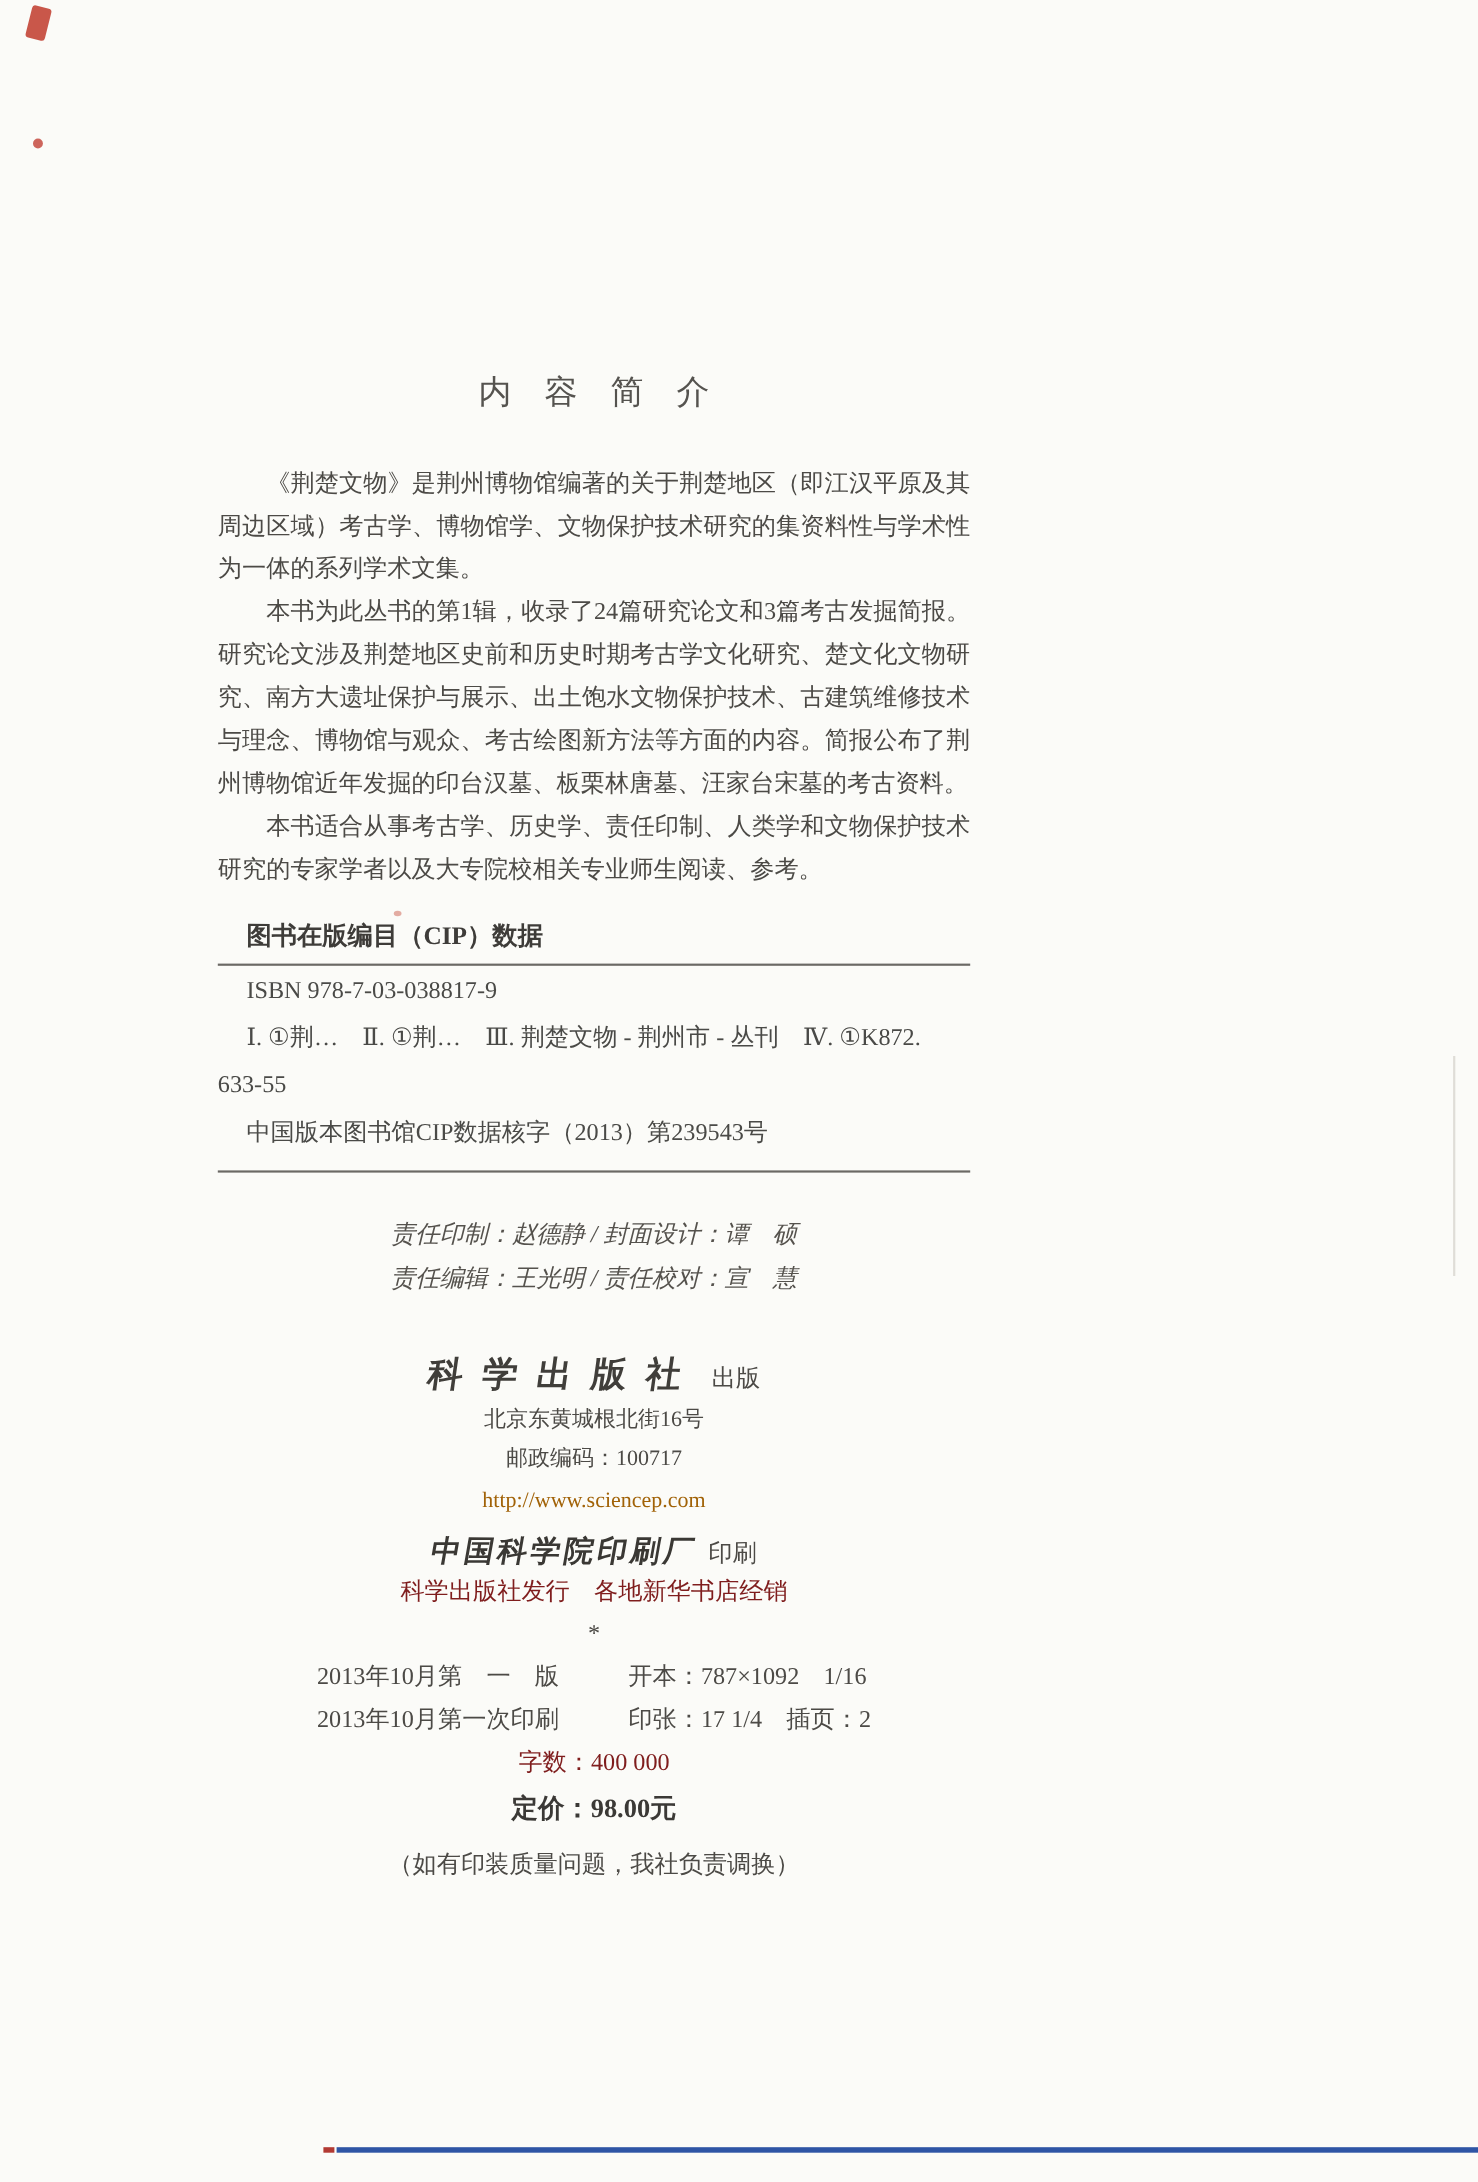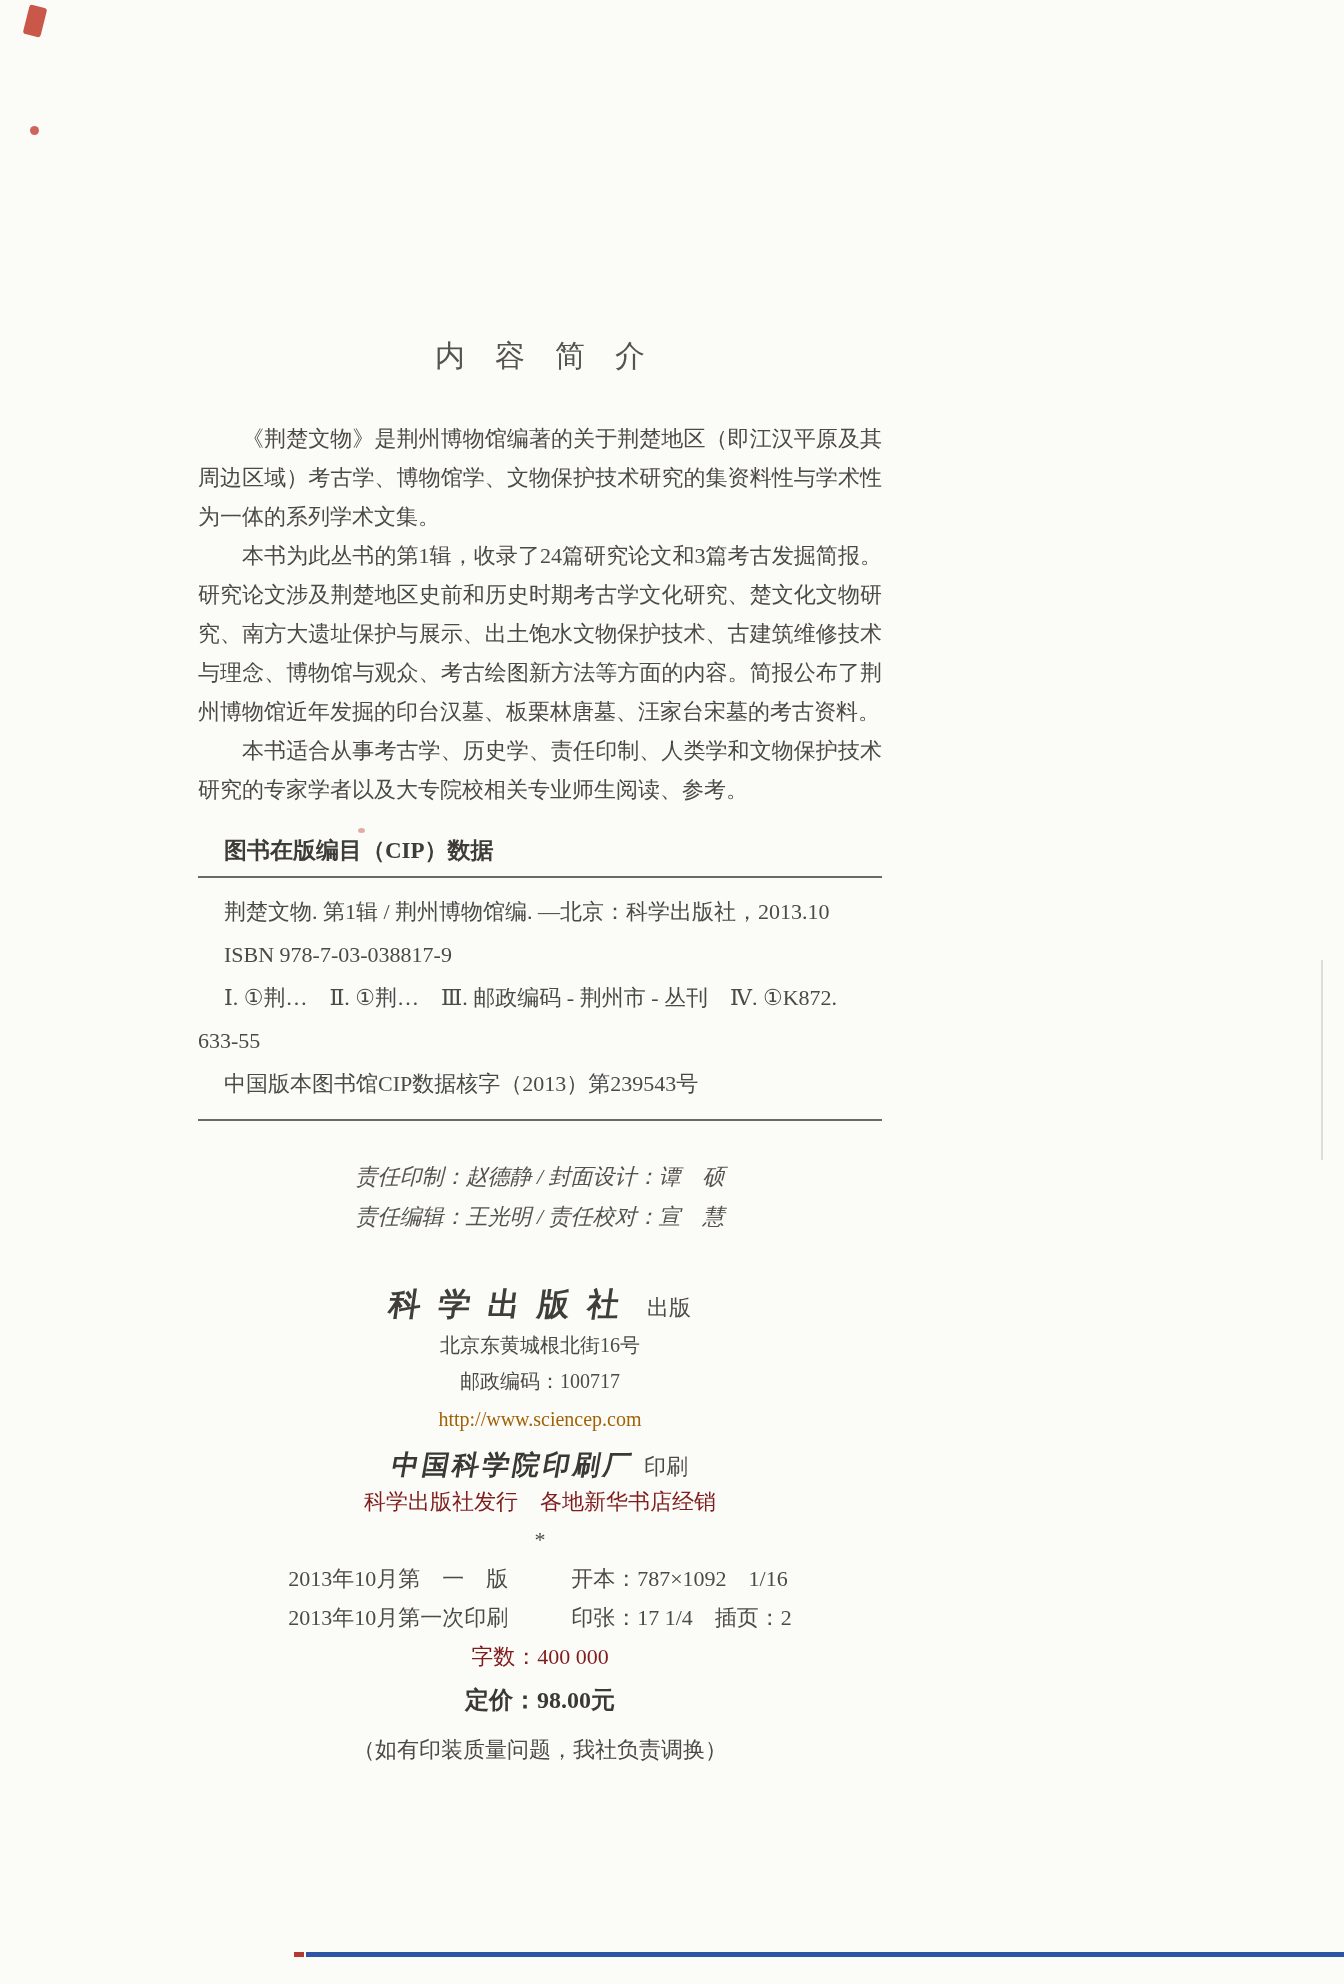--- a/index.html
+++ b/index.html
@@ -73,23 +73,22 @@
 
   <div class="intro">
     <p>《荆楚文物》是荆州博物馆编著的关于荆楚地区（即江汉平原及其周边区域）考古学、博物馆学、文物保护技术研究的集资料性与学术性为一体的系列学术文集。</p>
     <p>本书为此丛书的第1辑，收录了24篇研究论文和3篇考古发掘简报。研究论文涉及荆楚地区史前和历史时期考古学文化研究、楚文化文物研究、南方大遗址保护与展示、出土饱水文物保护技术、古建筑维修技术与理念、博物馆与观众、考古绘图新方法等方面的内容。简报公布了荆州博物馆近年发掘的印台汉墓、板栗林唐墓、汪家台宋墓的考古资料。</p>
     <p>本书适合从事考古学、历史学、责任印制、人类学和文物保护技术研究的专家学者以及大专院校相关专业师生阅读、参考。</p>
   </div>
 
   <div class="cip">
     <div class="cip-header">图书在版编目（CIP）数据</div>
     <hr class="rule">
-    <p class="cip-line first">荆楚文物. 第1辑 / 荆州博物馆编. —北京：科学出版社，2013.10</p>
     <p class="cip-line">ISBN 978-7-03-038817-9</p>
-    <p class="cip-line">Ⅰ. ①荆…　Ⅱ. ①荆…　Ⅲ. 邮政编码 - 荆州市 - 丛刊　Ⅳ. ①K872.</p>
+    <p class="cip-line">Ⅰ. ①荆…　Ⅱ. ①荆…　Ⅲ. 荆楚文物 - 荆州市 - 丛刊　Ⅳ. ①K872.</p>
     <p class="cip-line wrap">633-55</p>
     <p class="cip-line">中国版本图书馆CIP数据核字（2013）第239543号</p>
     <hr class="rule2">
   </div>
 
   <div class="credits">
     <div>责任印制：赵德静 / 封面设计：谭　硕</div>
     <div>责任编辑：王光明 / 责任校对：宣　慧</div>
   </div>
 

